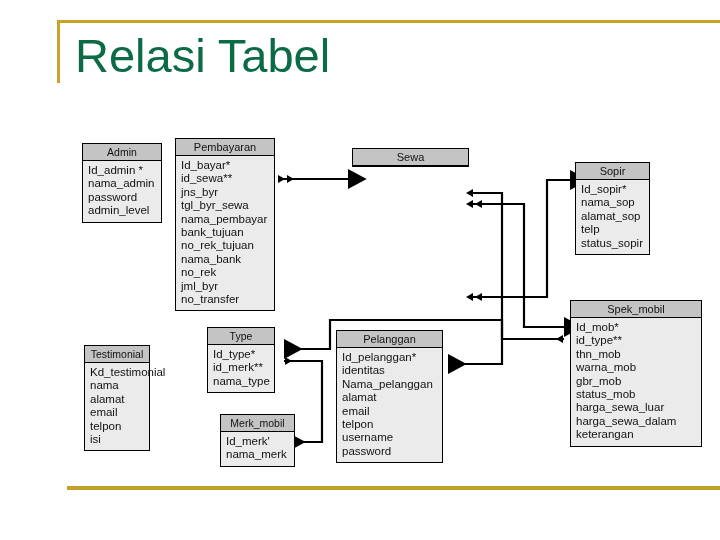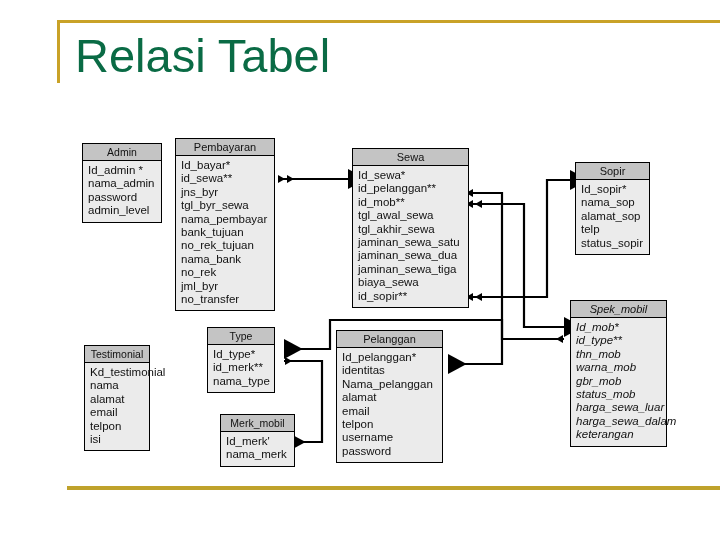--- a/index.html
+++ b/index.html
@@ -24,21 +24,21 @@
            text-align:center;font-size:11px;color:#111;
            padding:2px 4px 1px 4px;line-height:13px;white-space:nowrap;}
   .tbl .bd{padding:3px 13px 4px 5px;}
   .tbl .bd div{font-size:11.5px;line-height:13.4px;color:#111;white-space:nowrap;}
 
   
   #t-admin       {left:50px; top:143px; width:80px;}
   #t-pembayaran  {left:143px;top:138px; width:100px;}
   #t-sewa        {left:320px;top:148px; width:117px;}
   #t-sopir       {left:543px;top:162px; width:75px;}
-  #t-spek        {left:538px;top:300px; width:97px;font-style:italic;}
+  #t-spek        {left:538px;top:300px; width:132px;}
   #t-testimonial {left:52px; top:345px; width:66px;}
   #t-type        {left:175px;top:327px; width:68px;}
   #t-merk        {left:188px;top:414px; width:75px;}
   #t-pelanggan   {left:304px;top:330px; width:107px;}
 
   #t-admin .hd,#t-testimonial .hd,#t-type .hd,#t-merk .hd{font-size:10.5px;}
   #t-sewa .hd,#t-pelanggan .hd,#t-spek .hd,#t-sopir .hd{font-size:11px;}
 
   
   #wires{position:absolute;left:0;top:0;width:720px;height:540px;}
@@ -110,32 +110,20 @@
       <div>no_rek_tujuan</div>
       <div>nama_bank</div>
       <div>no_rek</div>
       <div>jml_byr</div>
       <div>no_transfer</div>
     </div>
   </div>
 
   <div class="tbl" id="t-sewa">
     <div class="hd">Sewa</div>
-    <div class="bd">
-      <div>Id_sewa*</div>
-      <div>id_pelanggan**</div>
-      <div>id_mob**</div>
-      <div>tgl_awal_sewa</div>
-      <div>tgl_akhir_sewa</div>
-      <div>jaminan_sewa_satu</div>
-      <div>jaminan_sewa_dua</div>
-      <div>jaminan_sewa_tiga</div>
-      <div>biaya_sewa</div>
-      <div>id_sopir**</div>
-    </div>
   </div>
 
   <div class="tbl" id="t-sopir">
     <div class="hd">Sopir</div>
     <div class="bd">
       <div>Id_sopir*</div>
       <div>nama_sop</div>
       <div>alamat_sop</div>
       <div>telp</div>
       <div>status_sopir</div>

